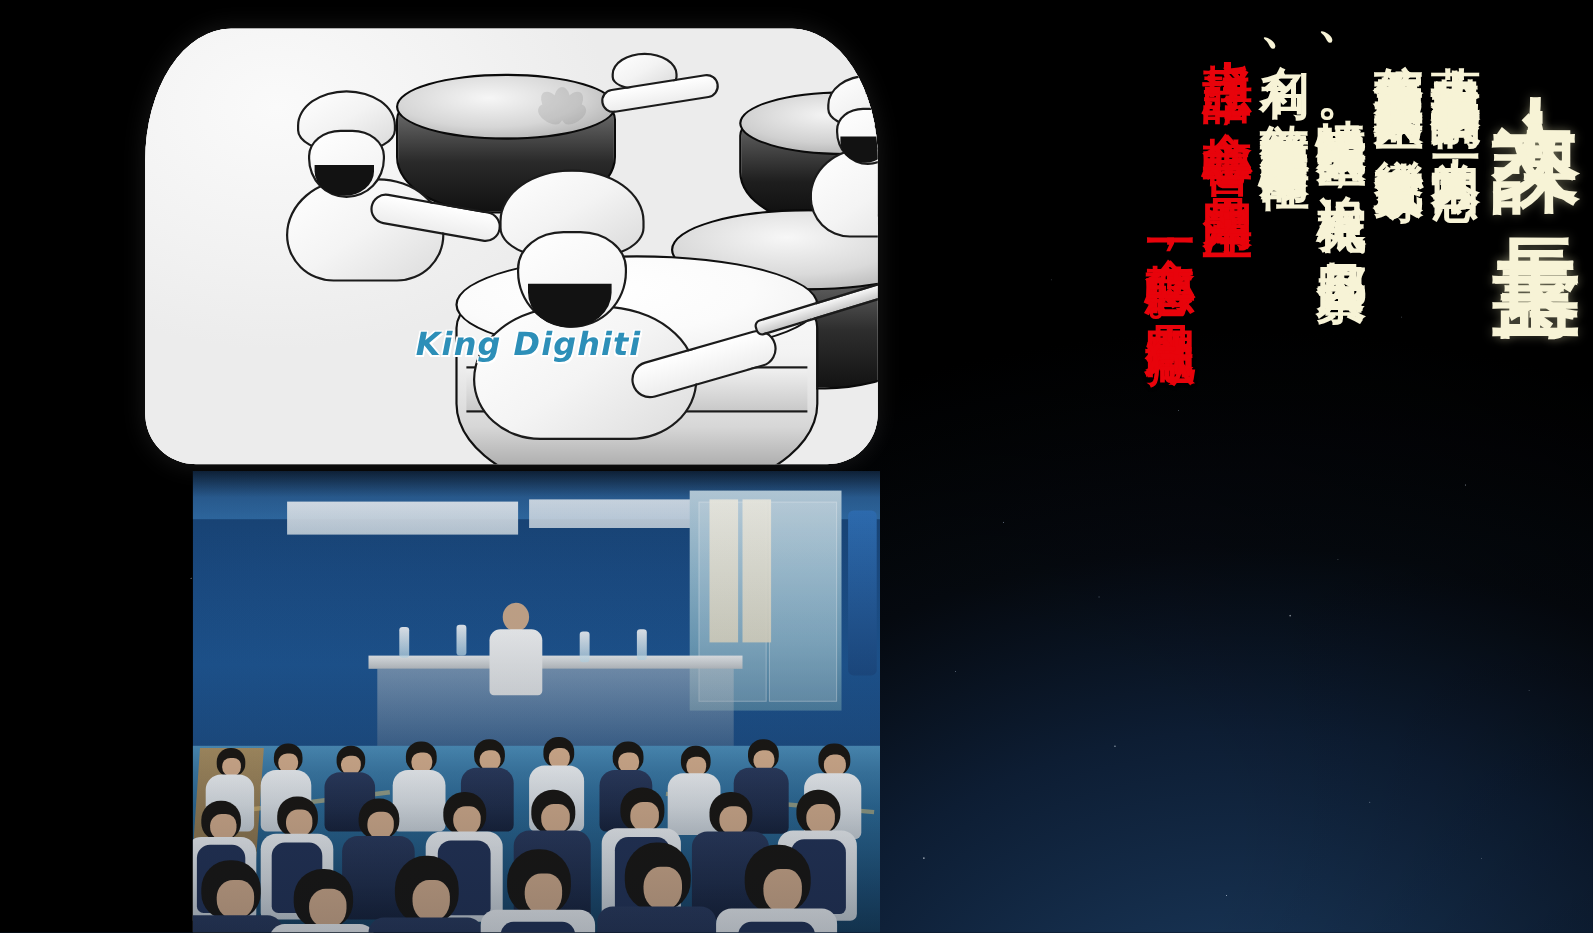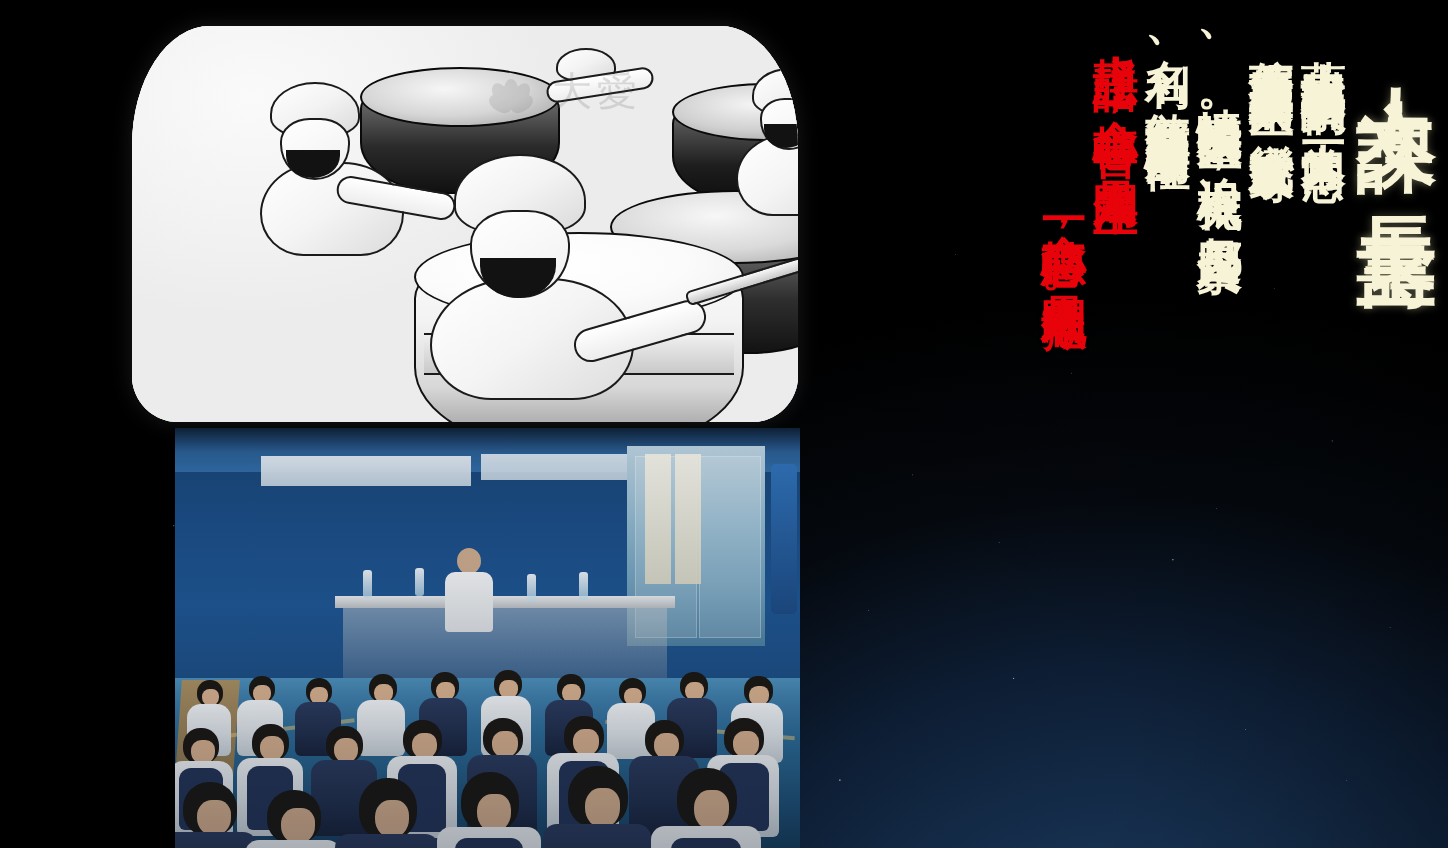--- a/index.html
+++ b/index.html
@@ -279,24 +279,24 @@
     </div>
 
     <div id="watermark">
       <span class="lotus">
         <i></i>
           <i></i>
           <i></i>
           <i></i>
           <i></i>
       </span>
-      <span class="wm-text">大愛</span>
     </div>
 
     <div id="caption">
+      <div class="en">King Dighiti</div>
     </div>
   </div>
 
   <div id="photo">
     <div class="ph-layer ph-wall"></div>
     <div class="ph-ceiling"></div>
     <div class="ph-banner"></div>
     <div class="ph-banner2"></div>
     <div class="ph-door">
       <div class="ph-door-panel" style="left:8px"></div>

